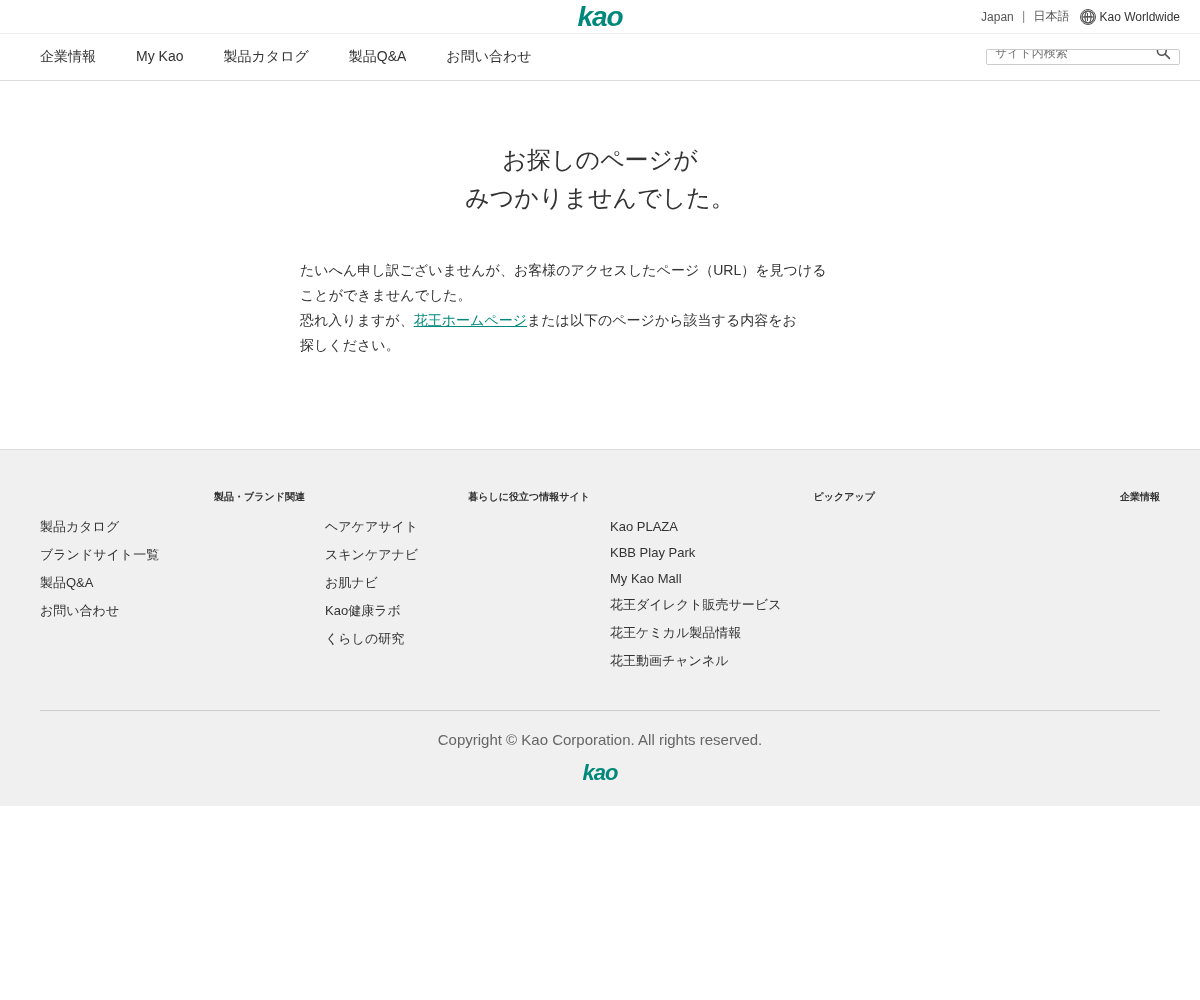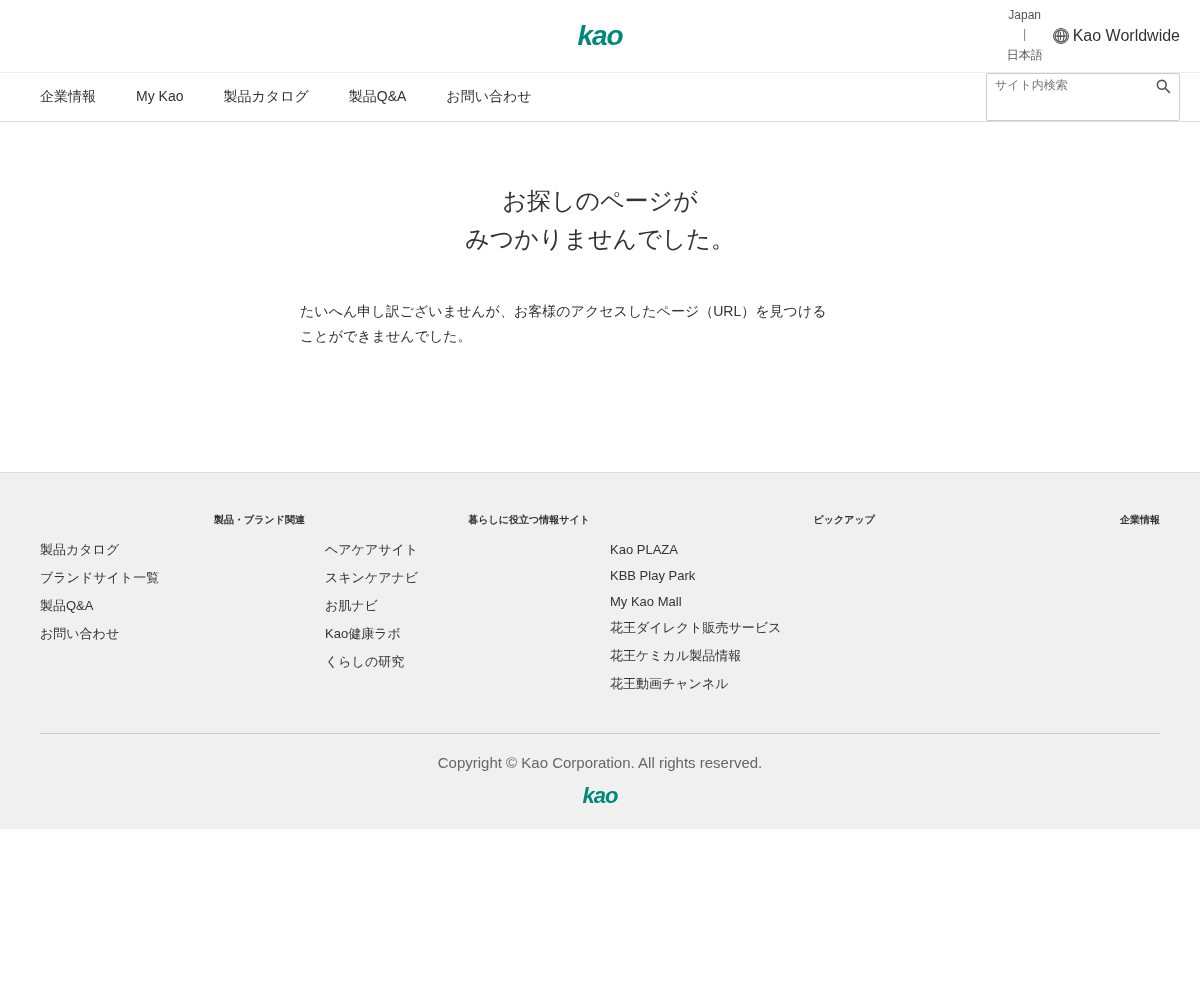--- a/index.html
+++ b/index.html
@@ -24,27 +24,26 @@
       align-items: center;
       gap: 10px;
       margin-left: auto;
     }
     .header-region {
       font-size: 12px;
       color: #555;
       display: flex;
       align-items: center;
       gap: 4px;
-      flex-direction: column;
     }
     .header-worldwide {
       display: flex;
       align-items: center;
       gap: 4px;
-      font-size: 16px;
+      font-size: 12px;
       color: #333;
       text-decoration: none;
     }
     .globe-icon {
       width: 16px;
       height: 16px;
       border: 1.5px solid #555;
       border-radius: 50%;
       display: inline-flex;
       align-items: center;
@@ -82,25 +81,25 @@
     }
     .nav-links li a {
       display: block;
       padding: 14px 20px;
       text-decoration: none;
       color: #333;
       font-size: 14px;
     }
     .search-box {
       display: flex;
-      align-items: flex-start;
+      align-items: flex-end;
       border: 1px solid #ccc;
       border-radius: 2px;
       overflow: hidden;
-      height: 48px;
+      height: 16px;
     }
     .search-input {
       border: none;
       outline: none;
       padding: 4px 8px;
       font-size: 12px;
       width: 160px;
       color: #999;
     }
     .search-btn {
@@ -271,20 +270,24 @@
 <main class="main-content">
   <h1 class="error-title">
     <span>お探しのページが</span><br>
     <span>みつかりませんでした。</span>
   </h1>
   <div class="error-body">
     <p>
       <span>たいへん申し訳ございませんが、お客様のアクセスしたページ（URL）を見つける</span><br>
       <span>ことができませんでした。</span>
     </p>
+    <p>
+      <span>恐れ入りますが、</span><a href="#">花王ホームページ</a><span>または以下のページから該当する内容をお</span><br>
+      <span>探しください。</span>
+    </p>
   </div>
 </main>
 
 <footer class="footer">
   <div class="footer-columns">
 
     <div class="footer-col">
       <div class="footer-col-title">製品・ブランド関連</div>
       <ul>
         <li><a href="#">製品カタログ</a></li>

